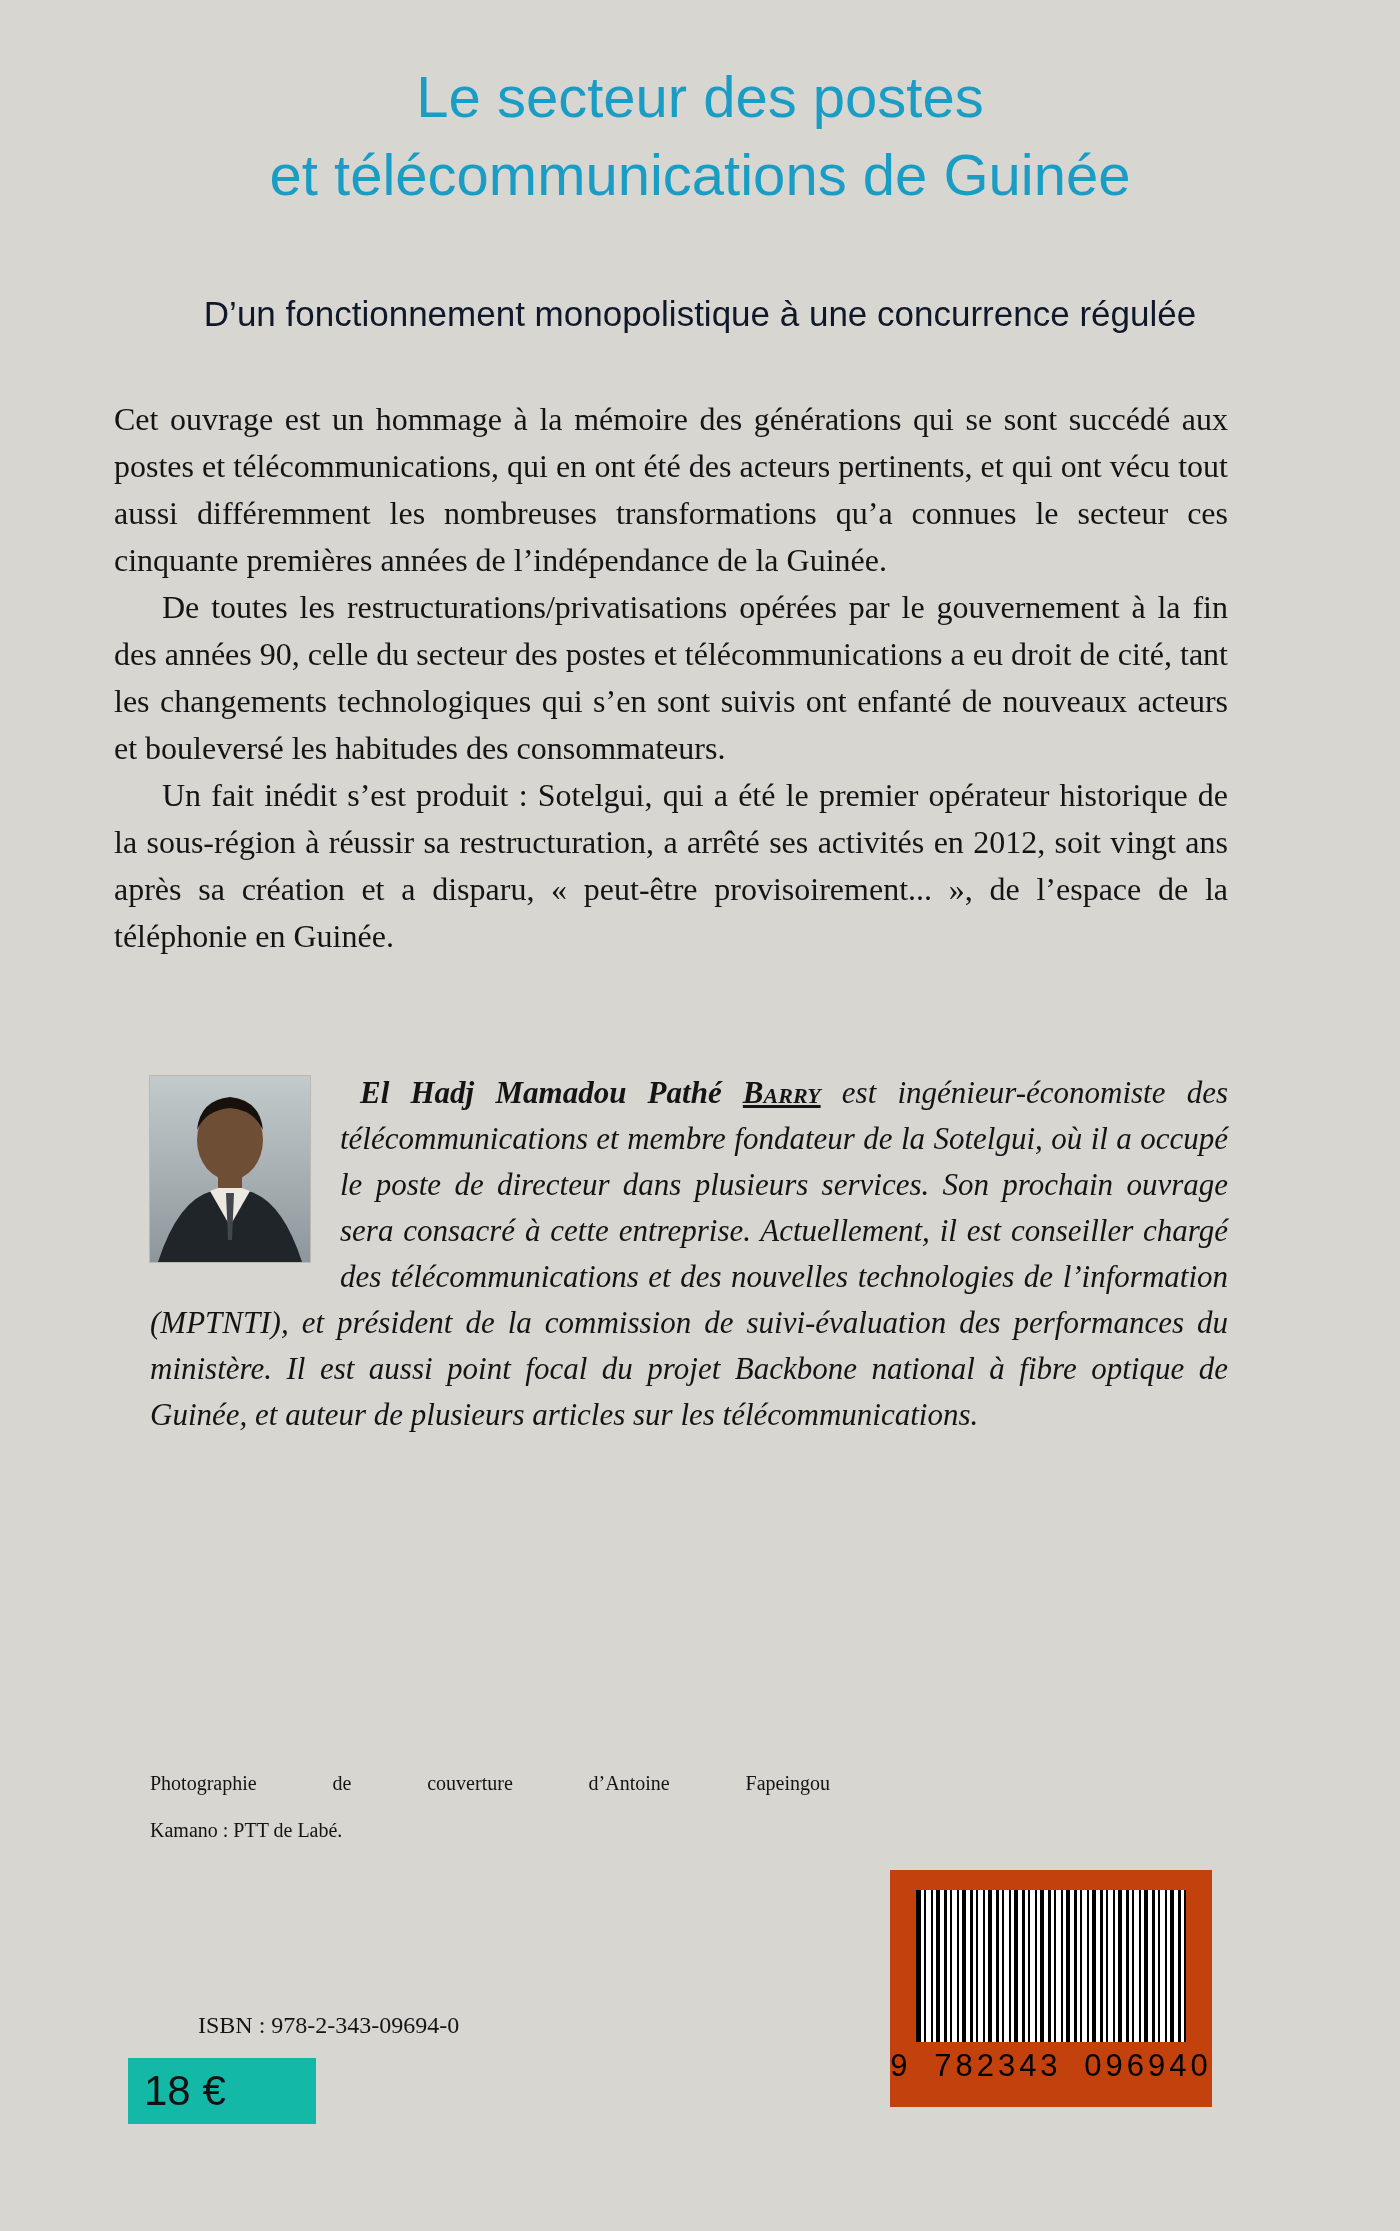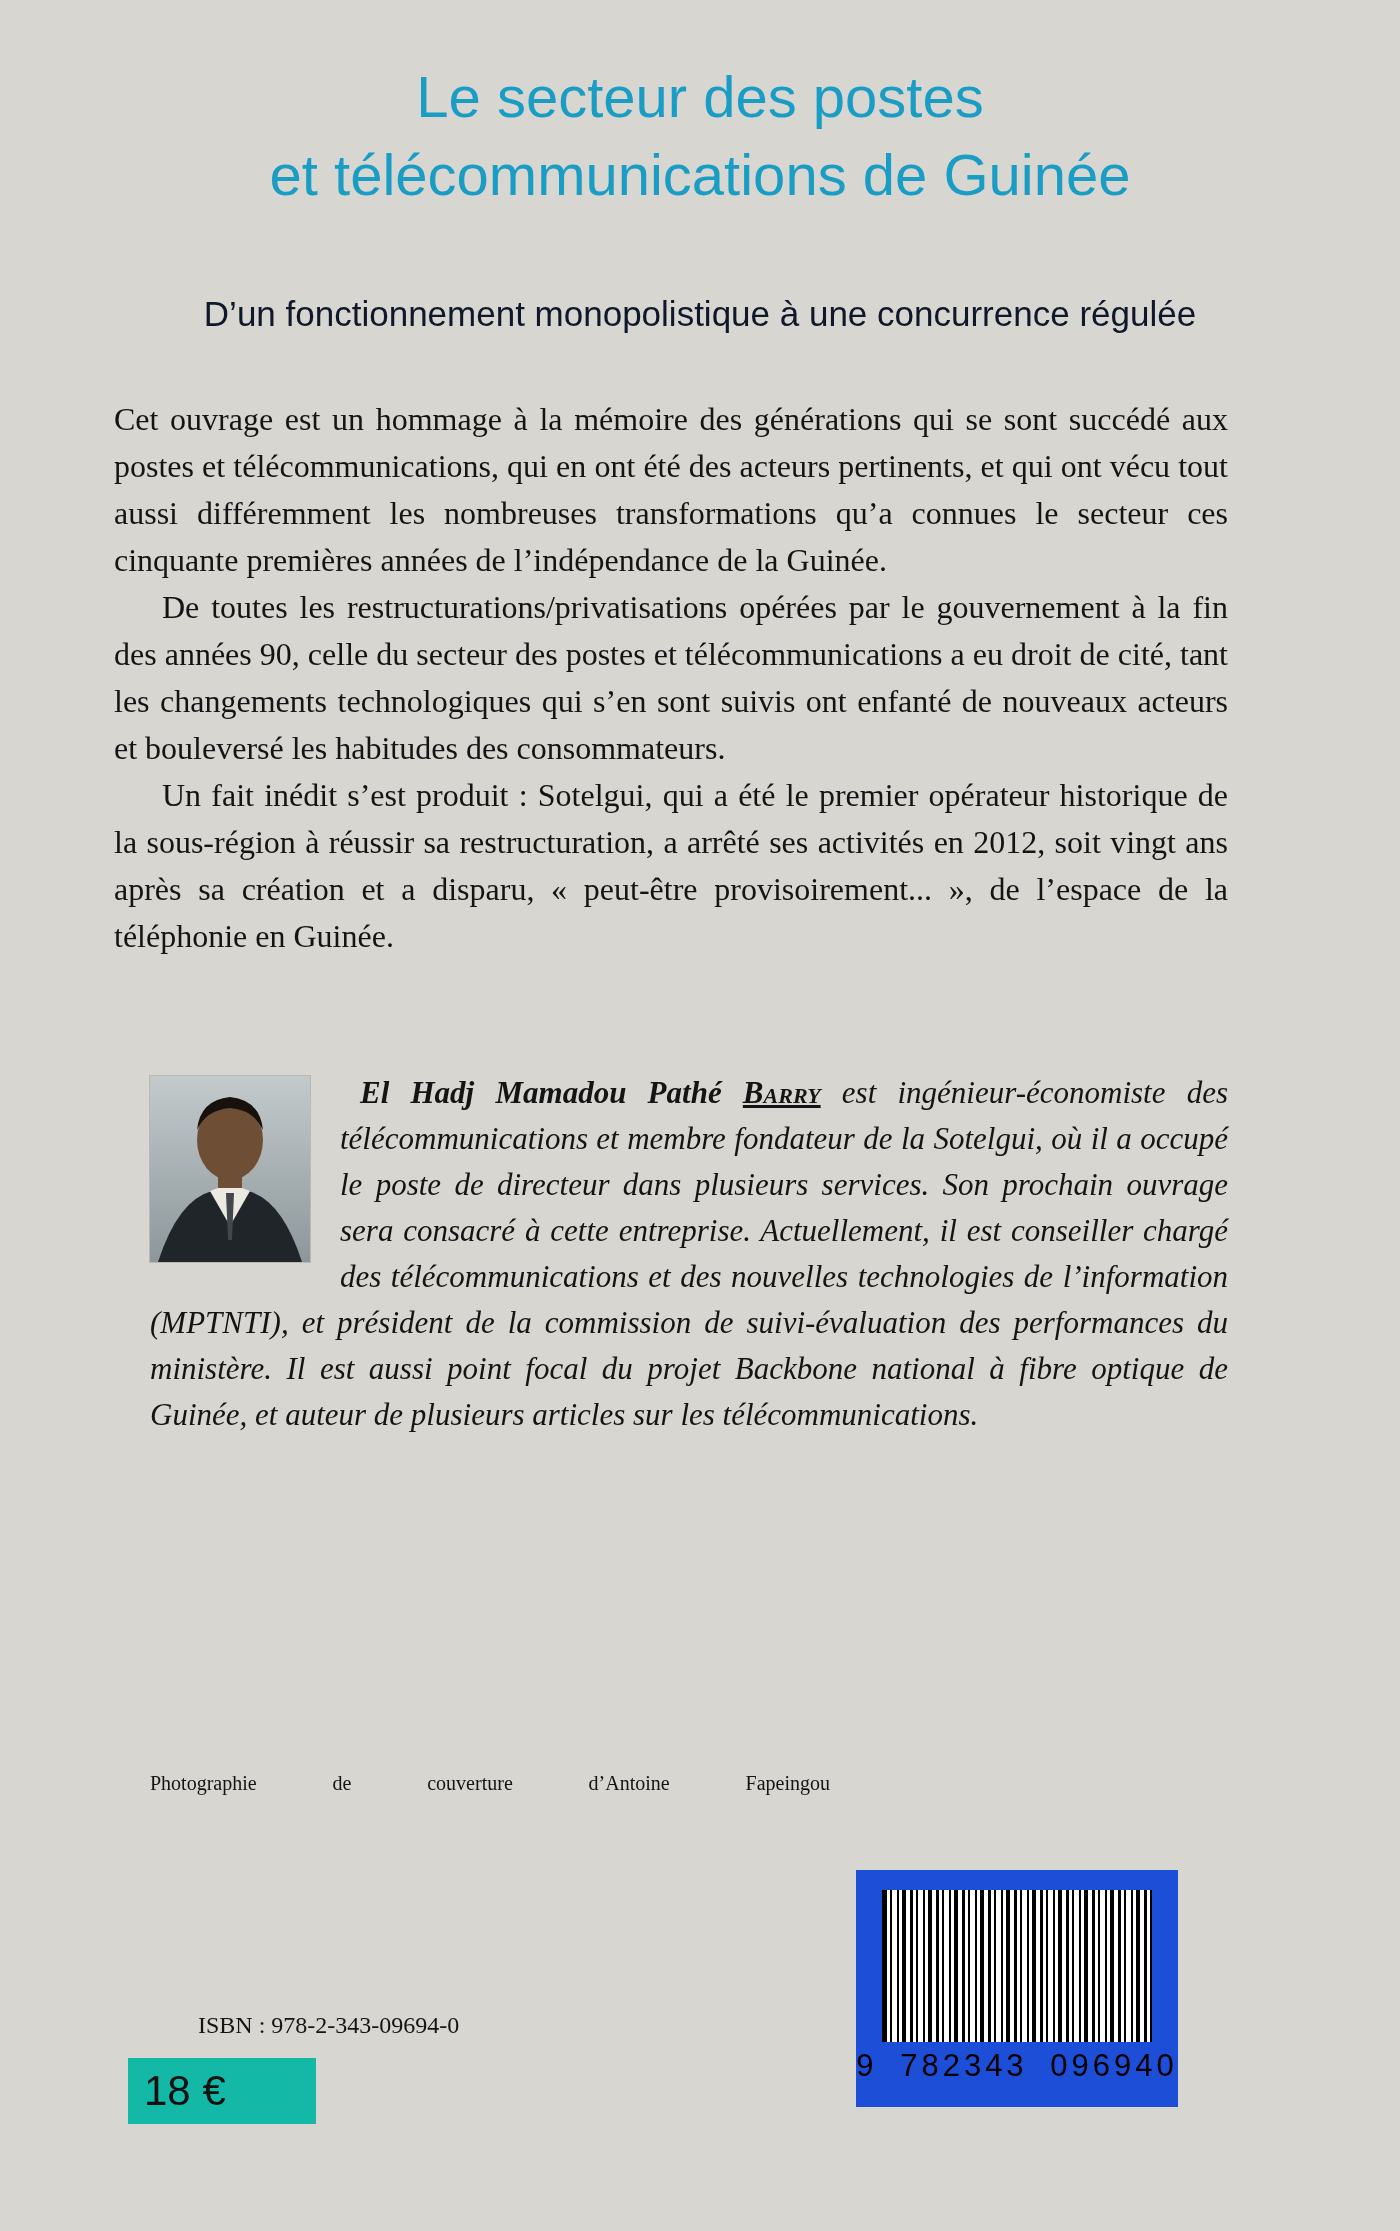--- a/index.html
+++ b/index.html
@@ -110,25 +110,25 @@
   .price {
     display: block;
     padding-left: 16px;
     font-family: "Liberation Sans", sans-serif;
     font-size: 42px;
     line-height: 66px;
     color: #111111;
   }
   .barcode-box {
     position: absolute;
-    left: 856px;
+    left: 890px;
     top: 1870px;
     width: 322px;
     height: 237px;
-    background: #1d4ed8;
+    background: #c2410c;
   }
   .bars {
     margin: 20px 26px 0 26px;
     height: 152px;
     background: repeating-linear-gradient(
       90deg,
       #000 0 3px,  #fff 3px 6px,
       #000 6px 8px, #fff 8px 13px,
       #000 13px 15px, #fff 15px 18px,
       #000 18px 22px, #fff 22px 26px
@@ -180,20 +180,21 @@
         <path d="M76 117 L84 117 L82 164 L78 164 Z" fill="#41474d"></path>
         <ellipse cx="80" cy="64" rx="33" ry="40" fill="#6e4f36"></ellipse>
         <path d="M47 54 Q50 24 80 21 Q110 24 113 54 Q104 34 80 32 Q56 34 47 54 Z" fill="#16110d"></path>
       </svg>
     </span>
     <p class="bio-text"><span class="bio-name"><span>El Hadj Mamadou Pathé </span><span class="sc">Barry</span></span><span> est ingénieur-économiste des télécommunications et membre fondateur de la Sotelgui, où il a occupé le poste de directeur dans plusieurs services. Son prochain ouvrage sera consacré à cette entreprise. Actuellement, il est conseiller chargé des télécommunications et des nouvelles technologies de l’information (MPTNTI), et président de la commission de suivi-évaluation des performances du ministère. Il est aussi point focal du projet Backbone national à fibre optique de Guinée, et auteur de plusieurs articles sur les télécommunications.</span></p>
   </div>
 
   <div class="credits">
     <div class="credit-line justify">Photographie de couverture d’Antoine Fapeingou</div>
+    <div class="credit-line">Kamano : PTT de Labé.</div>
   </div>
 
   <div class="isbn">ISBN : 978-2-343-09694-0</div>
 
   <div class="price-box">
     <span class="price">18 €</span>
   </div>
 
   <div class="barcode-box">
     <div class="bars"></div>

